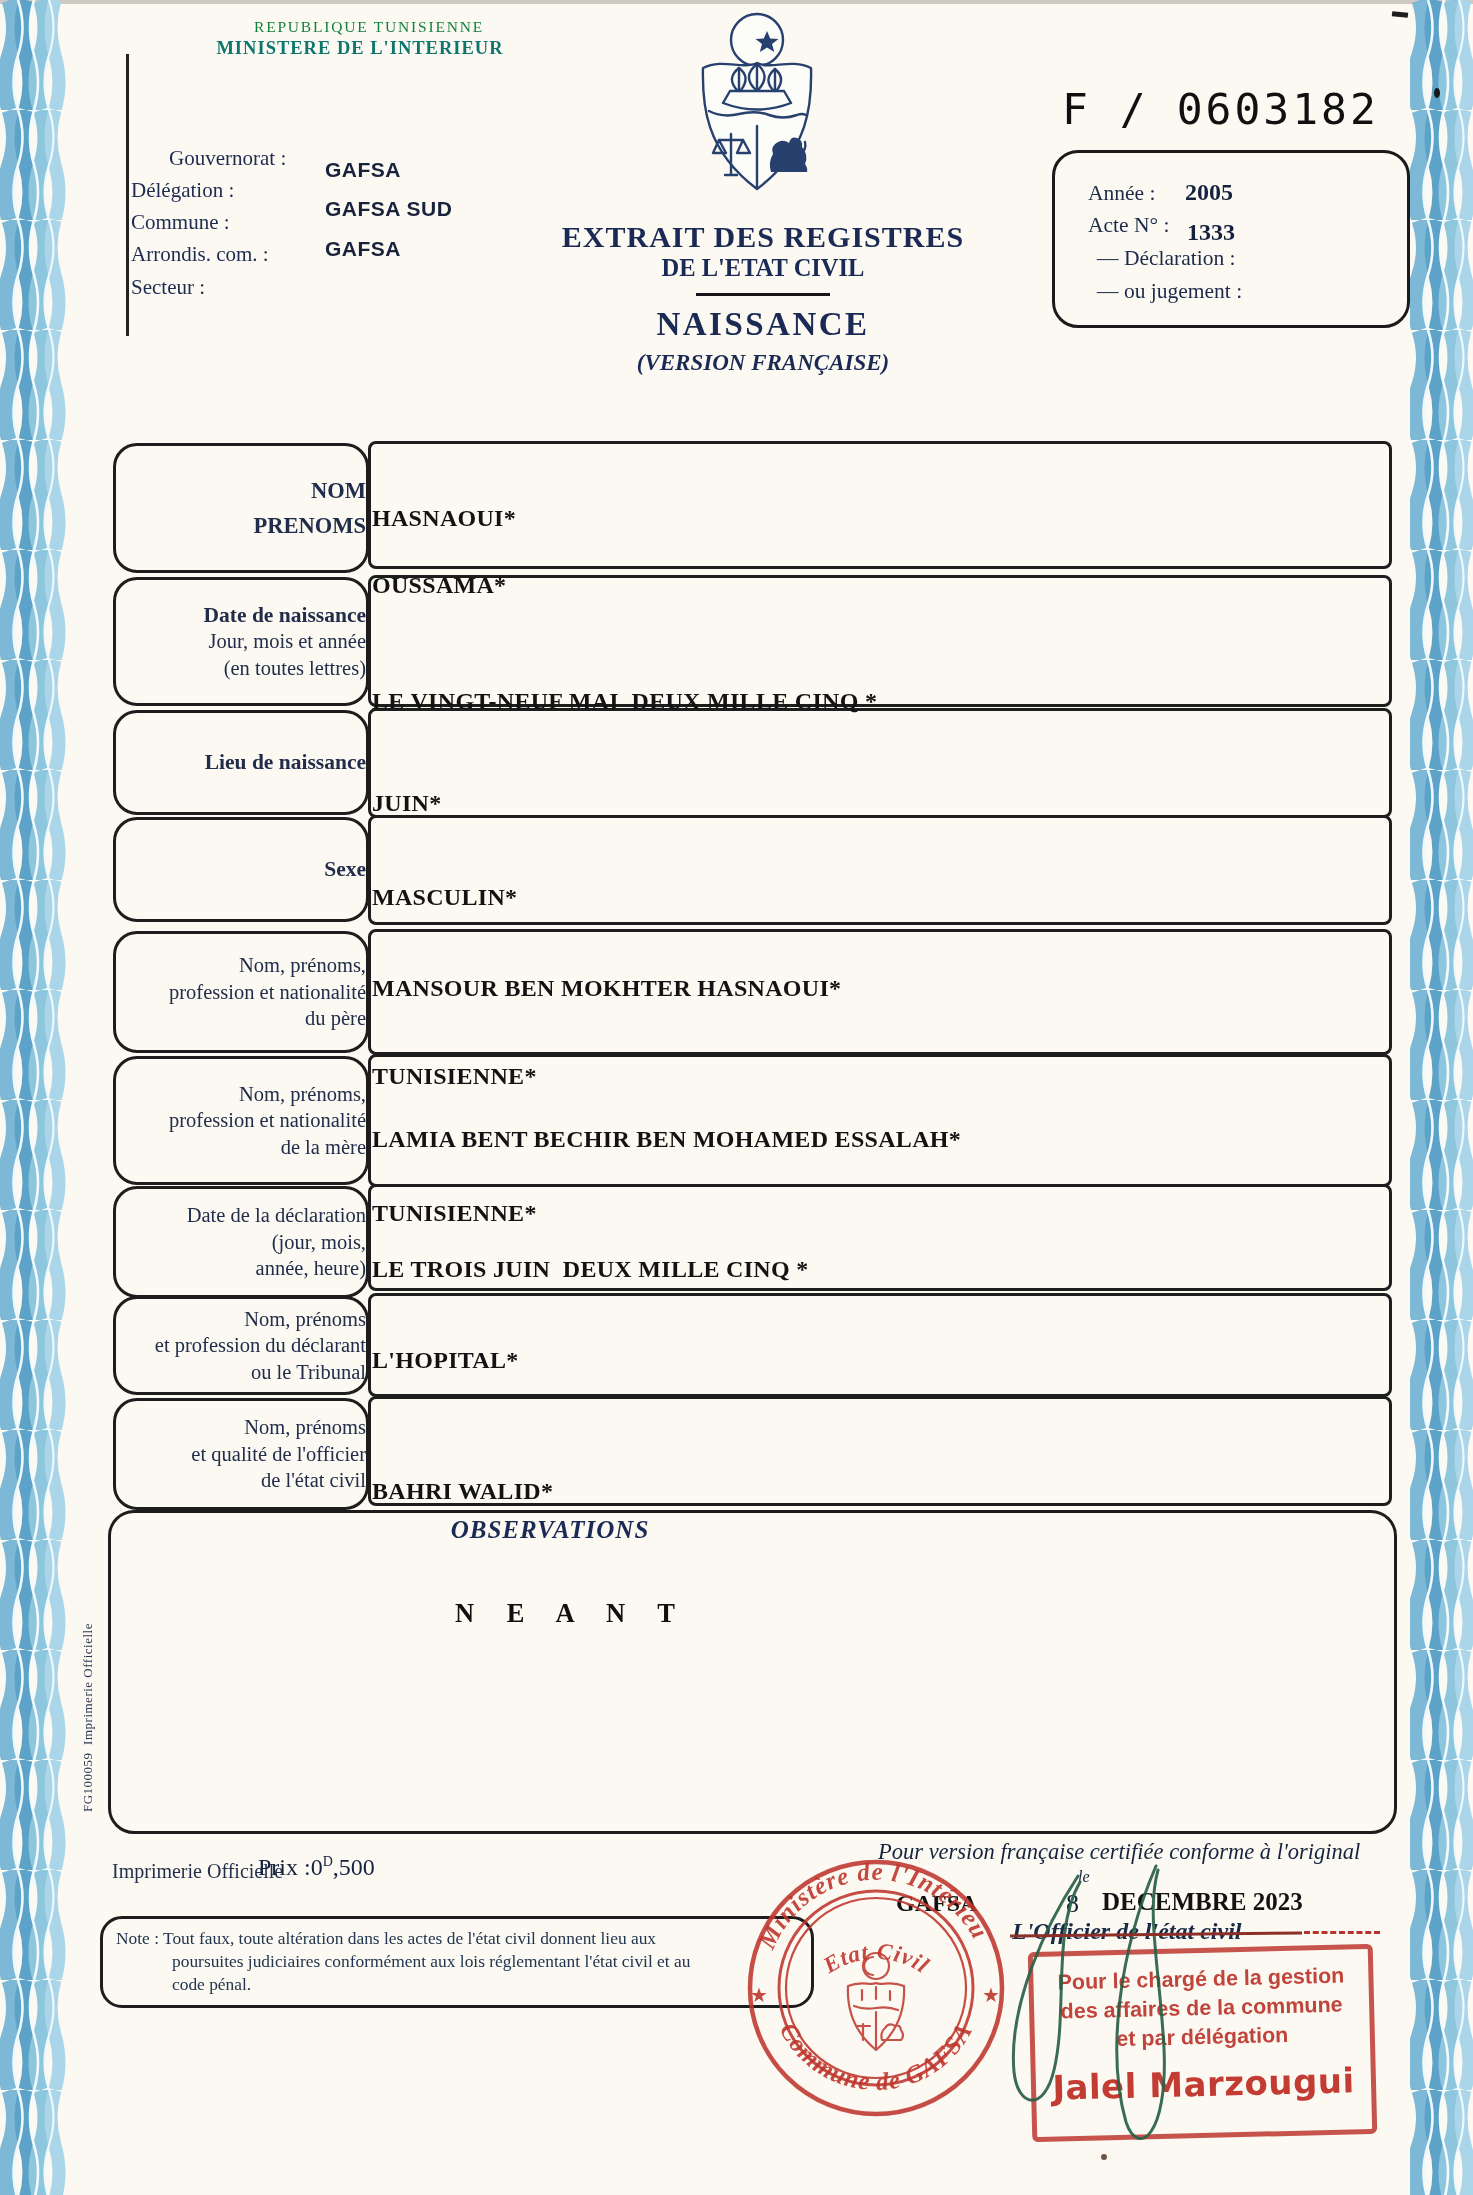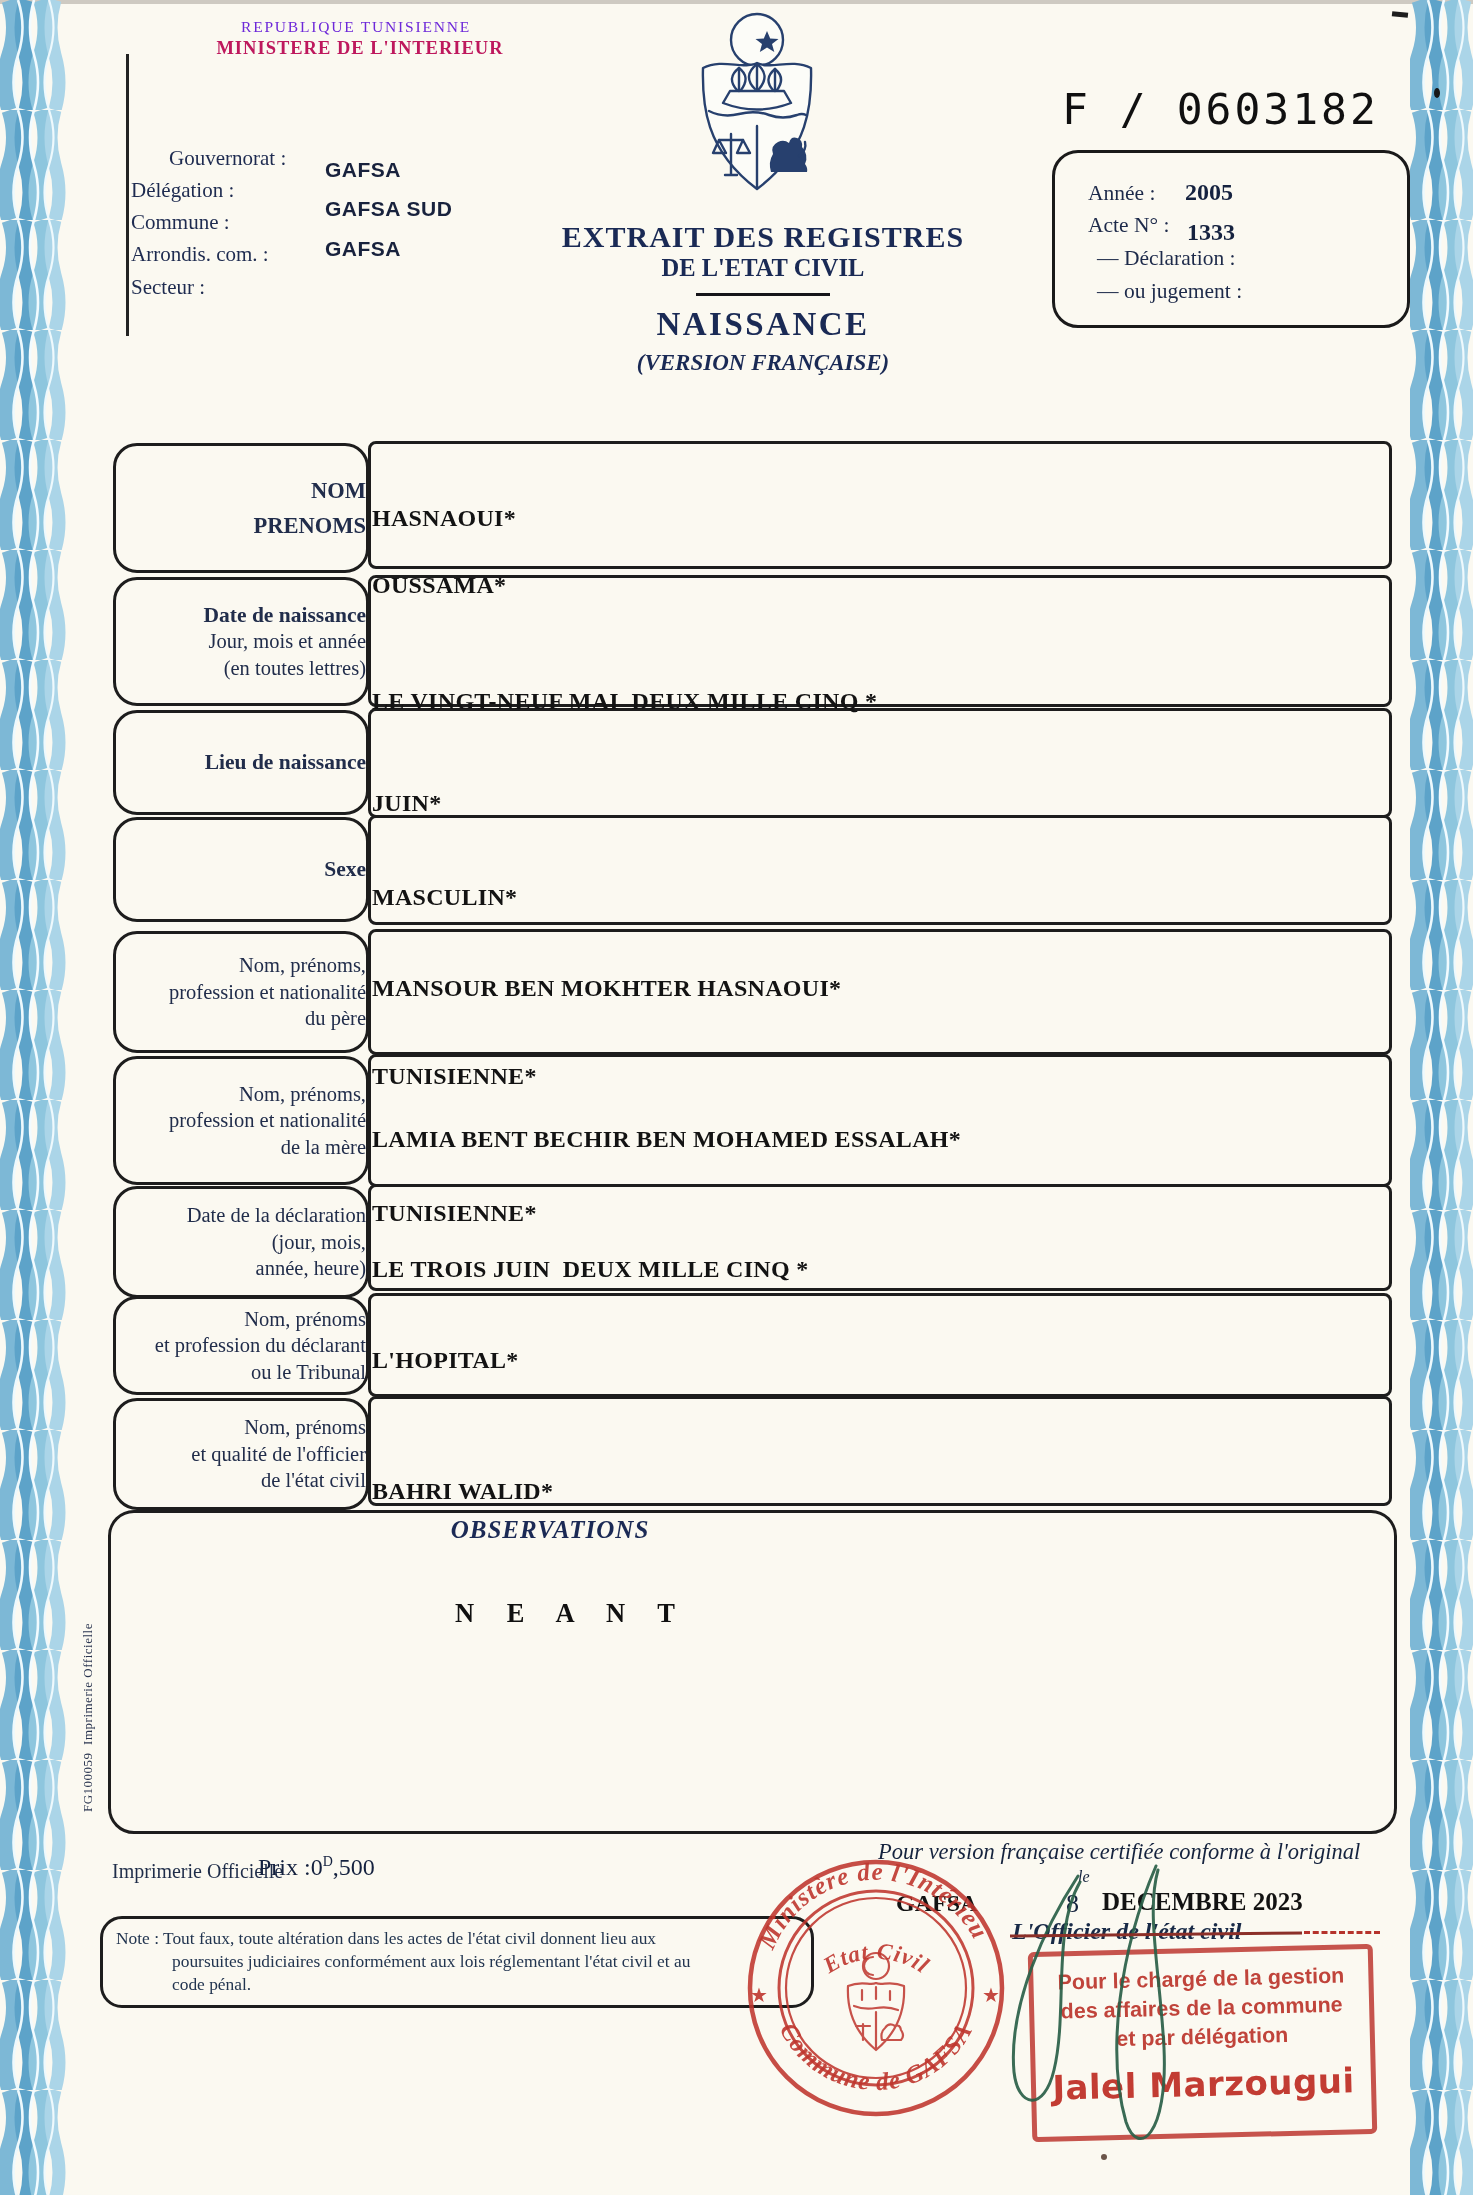--- a/index.html
+++ b/index.html
@@ -62,22 +62,22 @@
     <rect width="66" height="2195" fill="url(#gw)"></rect>
   </svg>
   <svg class="abs" style="left:1410px;top:0;z-index:1" width="63" height="2195">
     <rect width="63" height="2195" fill="url(#gw)"></rect>
   </svg>
 
   <div class="abs" style="left:1392px;top:12px;width:16px;height:5px;background:#1e1e1e;transform:rotate(6deg);z-index:5"></div>
   <div class="abs" style="left:1434px;top:88px;width:6px;height:10px;background:#181818;border-radius:50%;z-index:5"></div>
   <div class="abs" style="left:1101px;top:2154px;width:6px;height:6px;background:#6b554a;border-radius:50%;z-index:5"></div>
 
-  <div class="abs z10" style="left:156px;top:18px;width:400px;text-align:center;font-size:15.5px;letter-spacing:1.8px;color:#6d28d9;">REPUBLIQUE TUNISIENNE</div>
-  <div class="abs z10" style="left:130px;top:38px;width:460px;text-align:center;font-size:18.5px;font-weight:bold;letter-spacing:1px;color:#be185d;">MINISTERE DE L'INTERIEUR</div>
+  <div class="abs z10" style="left:169px;top:18px;width:400px;text-align:center;font-size:15.5px;letter-spacing:1.8px;color:#15803d;">REPUBLIQUE TUNISIENNE</div>
+  <div class="abs z10" style="left:130px;top:38px;width:460px;text-align:center;font-size:18.5px;font-weight:bold;letter-spacing:1px;color:#0f766e;">MINISTERE DE L'INTERIEUR</div>
   <div class="abs z10" style="left:126px;top:54px;height:282px;border-left:3px solid #232323;"></div>
 
   <svg class="abs z10" style="left:687px;top:6px;" width="140" height="190" viewBox="0 0 140 190">
     <g stroke="#27406e" fill="none" stroke-width="2.4" stroke-linecap="round" stroke-linejoin="round">
       <circle cx="70" cy="34" r="26" fill="#fcfcf8"></circle>
       <path d="M66 15 a19 19 0 1 0 0 38 a15.5 15.5 0 1 1 0 -38" fill="#27406e" stroke="none"></path>
       <path d="M80 25 l3.2 7.6 8.3.4 -6.5 5.1 2.3 8 -7.3 -4.6 -7.2 4.6 2.2 -8 -6.5 -5.1 8.3 -.4 z" fill="#27406e" stroke="none"></path>
       <path d="M16 62 C 36 52 56 64 70 57 C 84 64 104 52 124 62 C 125 98 122 144 70 183 C 18 144 15 98 16 62 Z" fill="#fcfcf8"></path>
       <path d="M36 97 q 34 13 68 0 l -7 -12 -54 0 z"></path>
       <path d="M52 85 V 62 M 70 84 V 58 M 88 85 V 63"></path>

